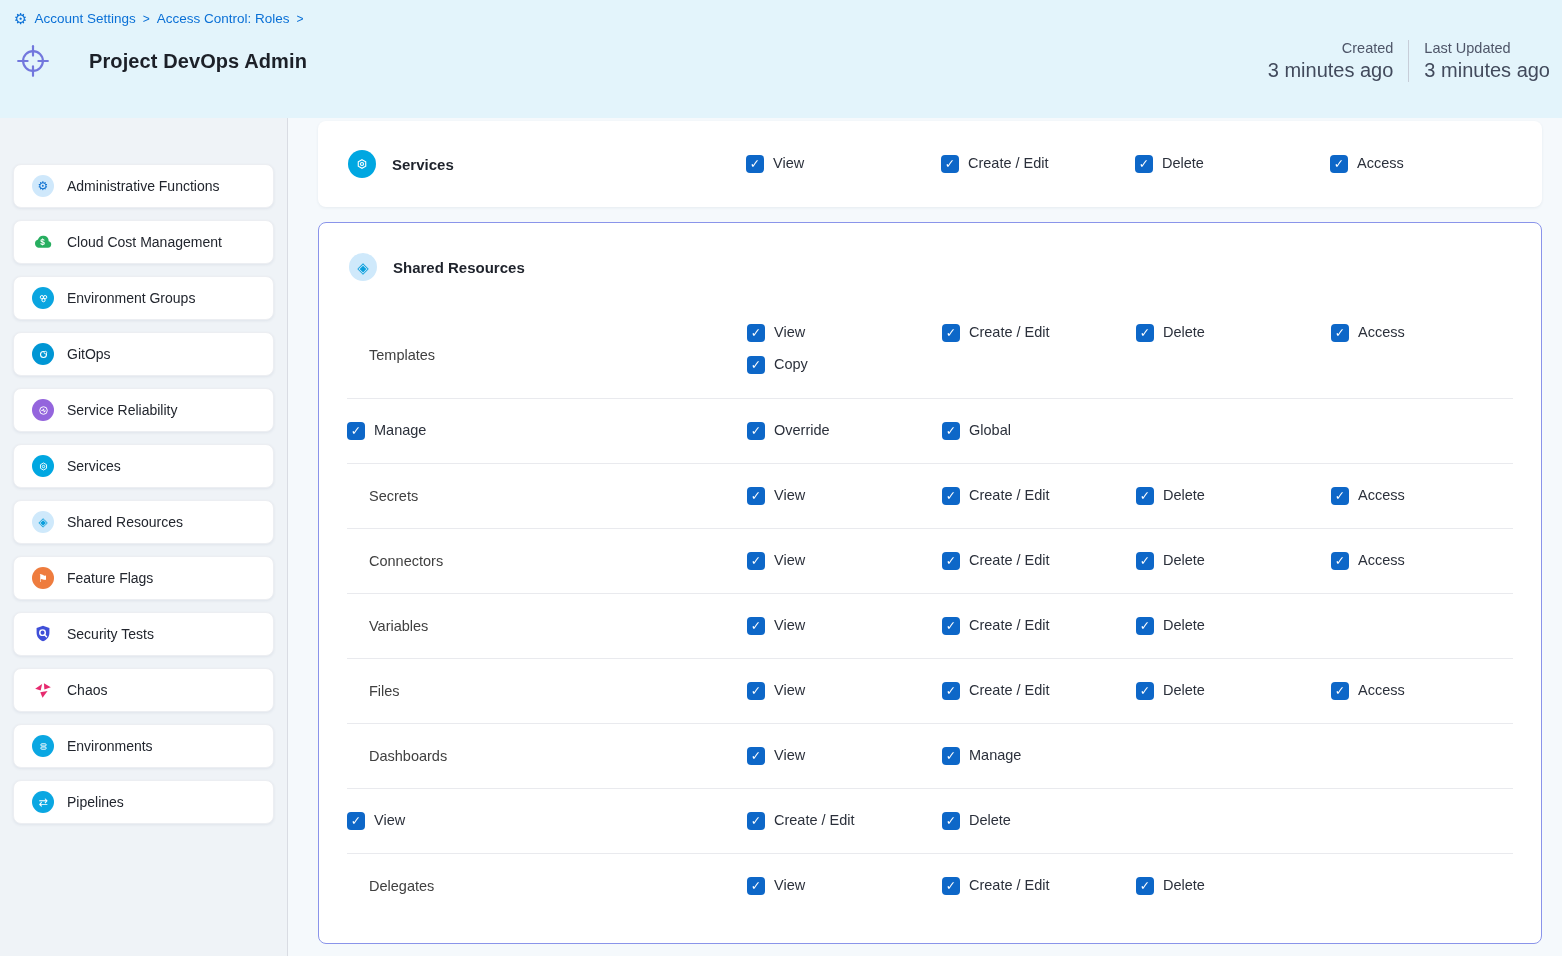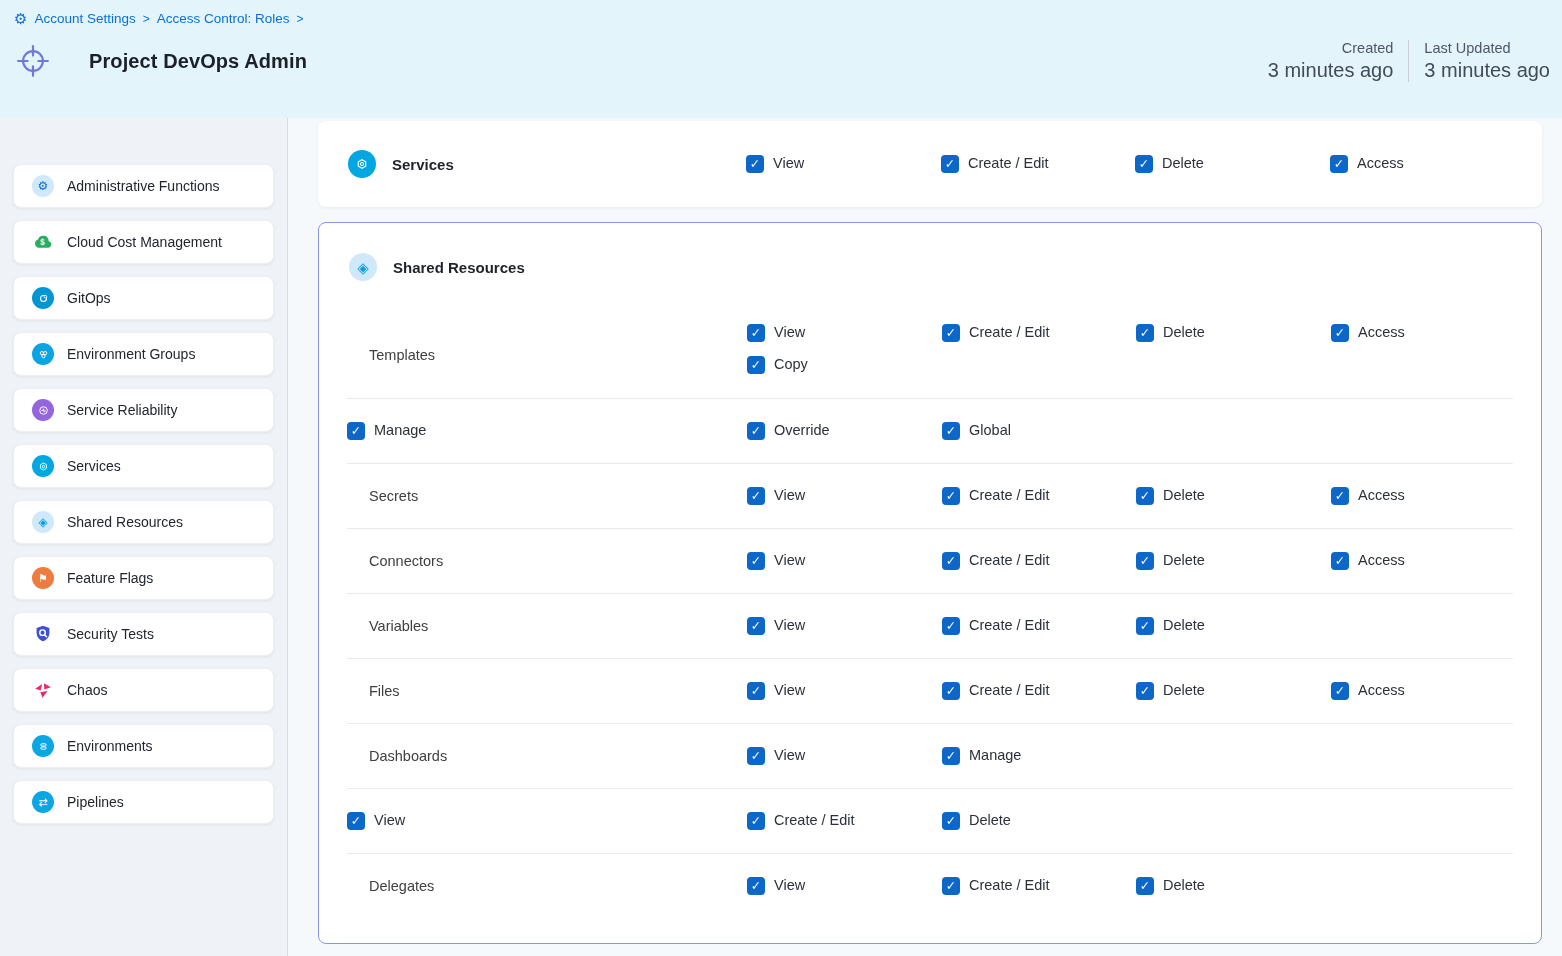--- a/index.html
+++ b/index.html
@@ -104,37 +104,37 @@
         <div class="side-card">
           <span class="ic" style="height: 22px; width: 22px;">
             <svg width="22" height="22" viewBox="0 0 24 24">
               <path d="M7 18.2h10.3a3.6 3.6 0 0 0 .9-7.1A6 6 0 0 0 6.5 9.3 4.6 4.6 0 0 0 7 18.2z" fill="#27ae60"></path>
               <text x="11.5" y="15.6" text-anchor="middle" font-size="9" font-weight="700" fill="#fff">$</text>
             </svg>
           </span>
           <span class="side-label">Cloud Cost Management</span>
         </div>
         <div class="side-card">
-          <span class="ic" style="height: 22px; width: 22px; background: rgb(0, 150, 212);">
-            <svg width="13" height="13" viewBox="0 0 24 24">
-              <circle cx="12" cy="12" r="5.5" fill="none" stroke="#fff" stroke-width="2"></circle>
-              <circle cx="15.5" cy="8.5" r="2.4" fill="#0096d4" stroke="#fff" stroke-width="1.6"></circle>
-            </svg>
-          </span>
-          <span class="side-label">GitOps</span>
-        </div>
-        <div class="side-card">
           <span class="ic" style="height: 22px; width: 22px; background: rgb(10, 165, 224);">
             <svg width="13" height="13" viewBox="0 0 24 24" fill="none" stroke="#fff" stroke-width="1.8">
               <circle cx="9" cy="9.5" r="3"></circle>
               <circle cx="15" cy="9.5" r="3"></circle>
               <circle cx="12" cy="15" r="3"></circle>
             </svg>
           </span>
           <span class="side-label">Environment Groups</span>
+        </div>
+        <div class="side-card">
+          <span class="ic" style="height: 22px; width: 22px; background: rgb(0, 150, 212);">
+            <svg width="13" height="13" viewBox="0 0 24 24">
+              <circle cx="12" cy="12" r="5.5" fill="none" stroke="#fff" stroke-width="2"></circle>
+              <circle cx="15.5" cy="8.5" r="2.4" fill="#0096d4" stroke="#fff" stroke-width="1.6"></circle>
+            </svg>
+          </span>
+          <span class="side-label">GitOps</span>
         </div>
         <div class="side-card">
           <span class="ic" style="height: 22px; width: 22px; background: rgb(148, 101, 221);">
             <svg width="13" height="13" viewBox="0 0 24 24" fill="none" stroke="#fff" stroke-width="1.8">
               <circle cx="12" cy="12" r="7"></circle>
               <polyline points="8,12 10.5,12 12,9 13.5,15 15.5,12"></polyline>
             </svg>
           </span>
           <span class="side-label">Service Reliability</span>
         </div>

